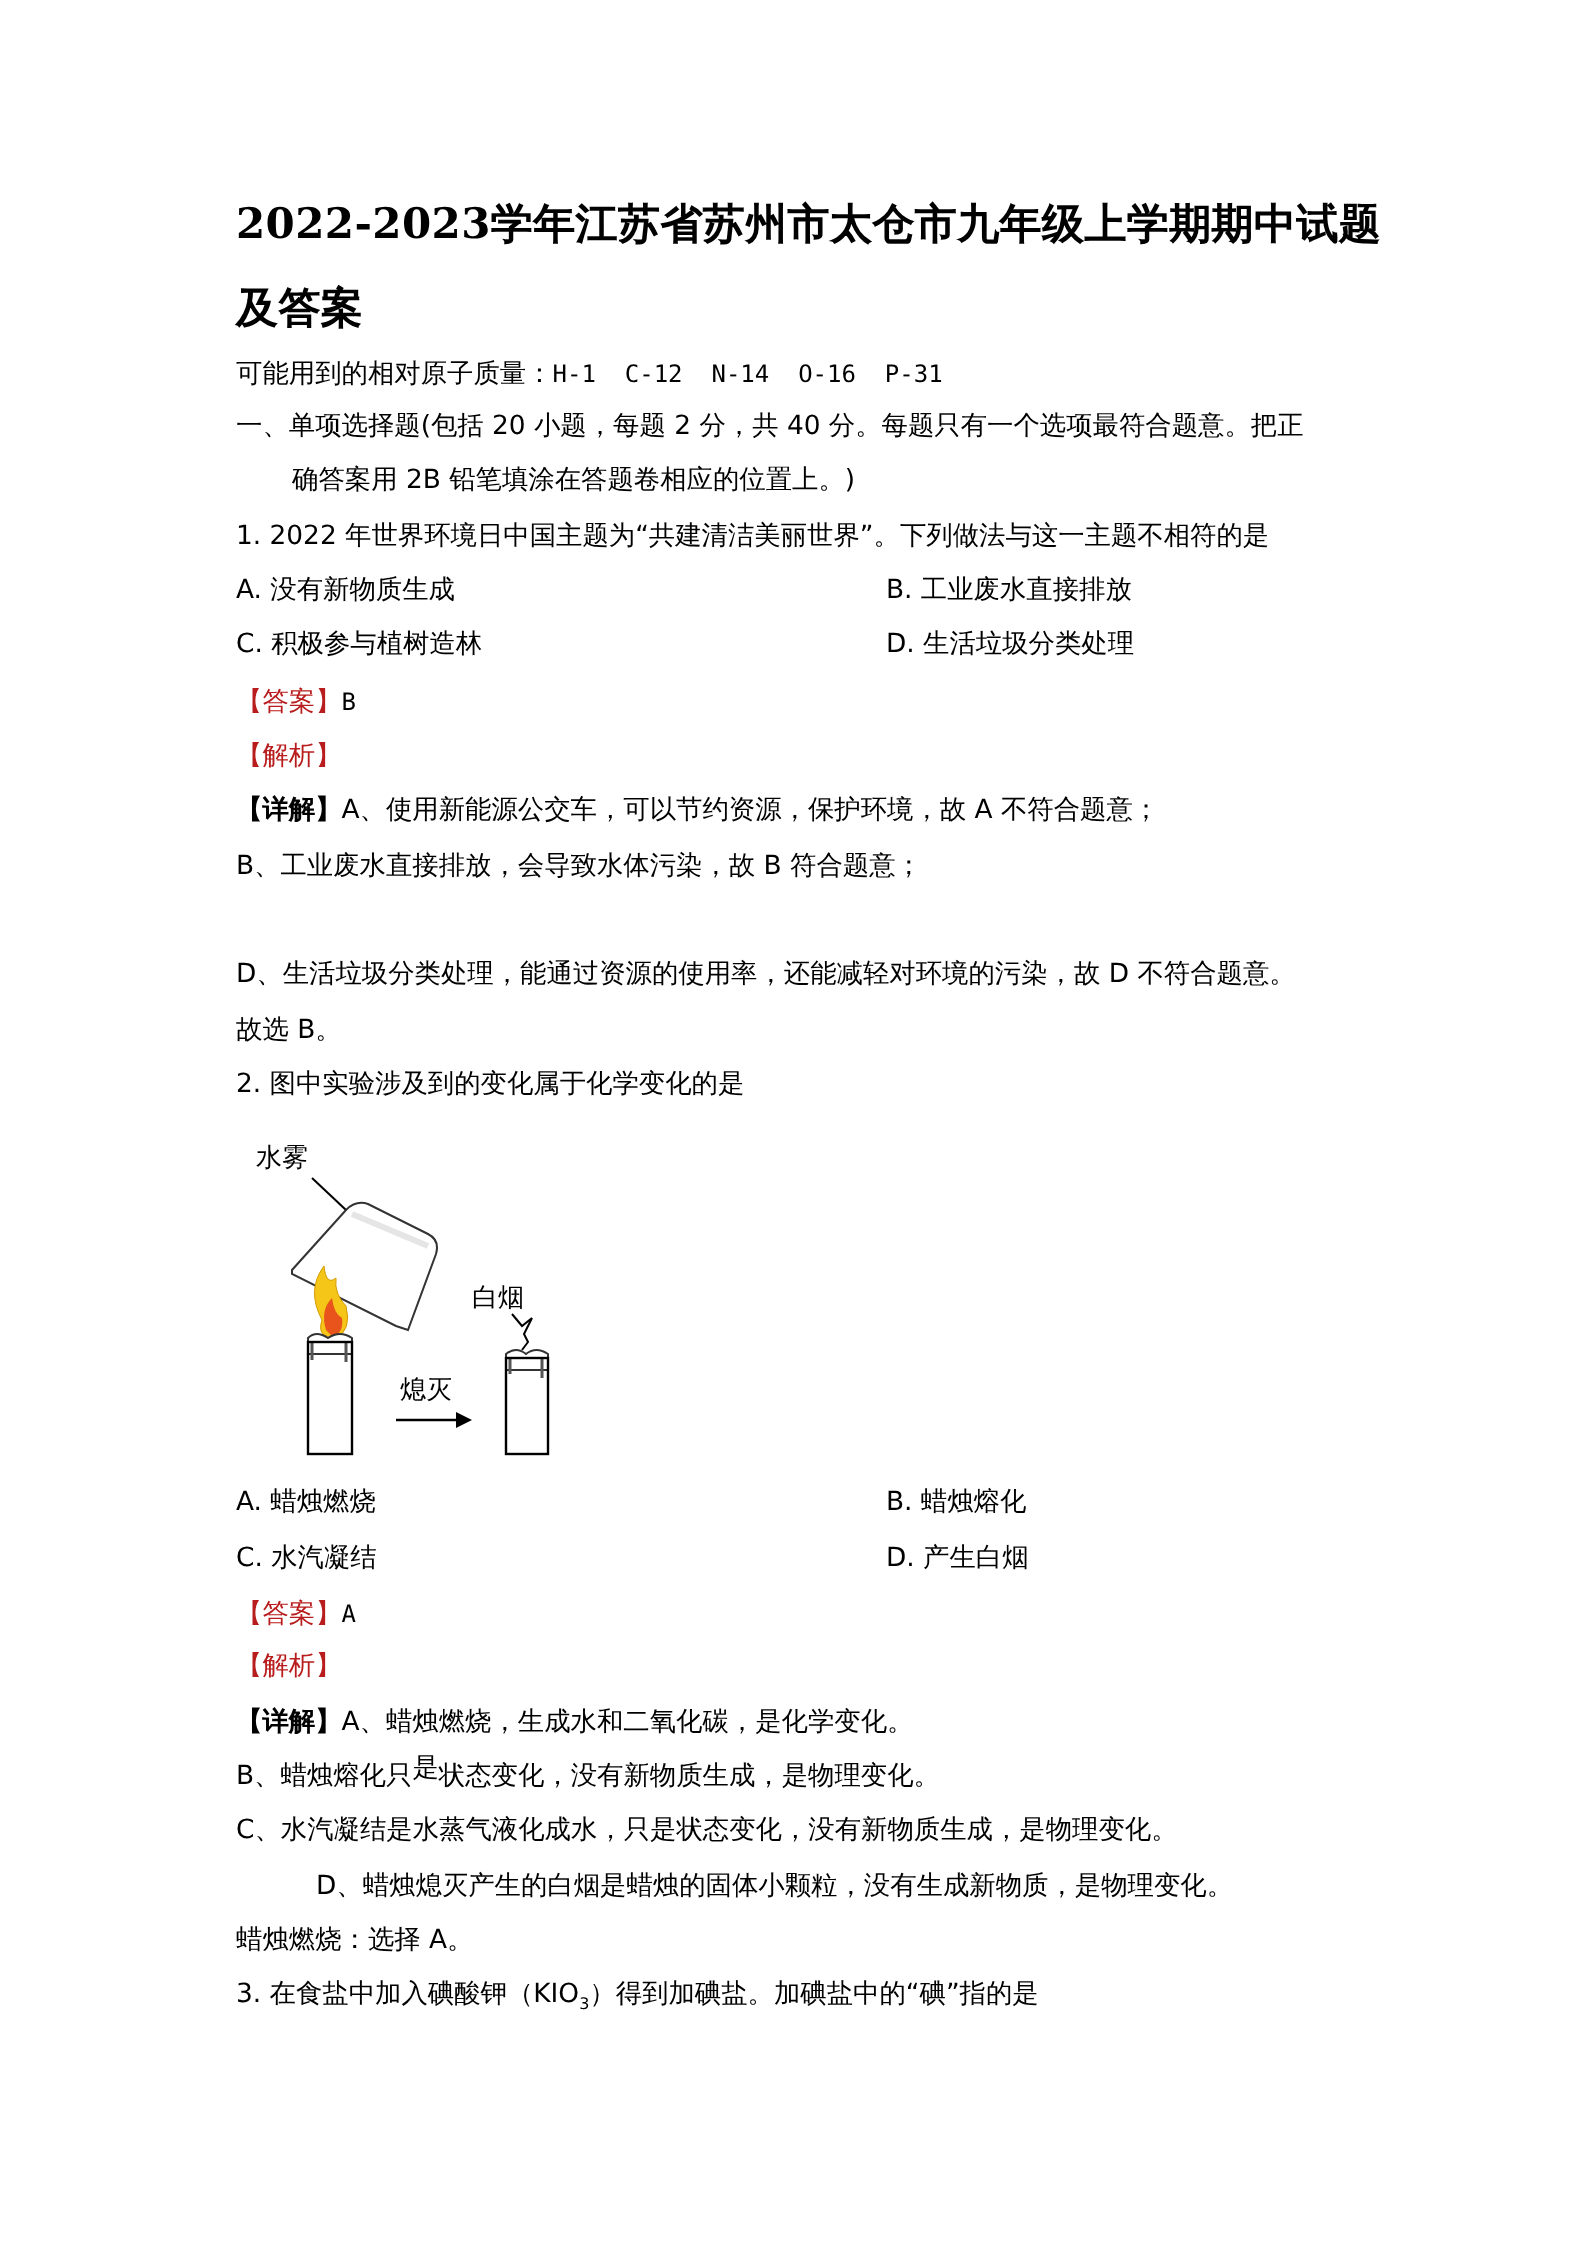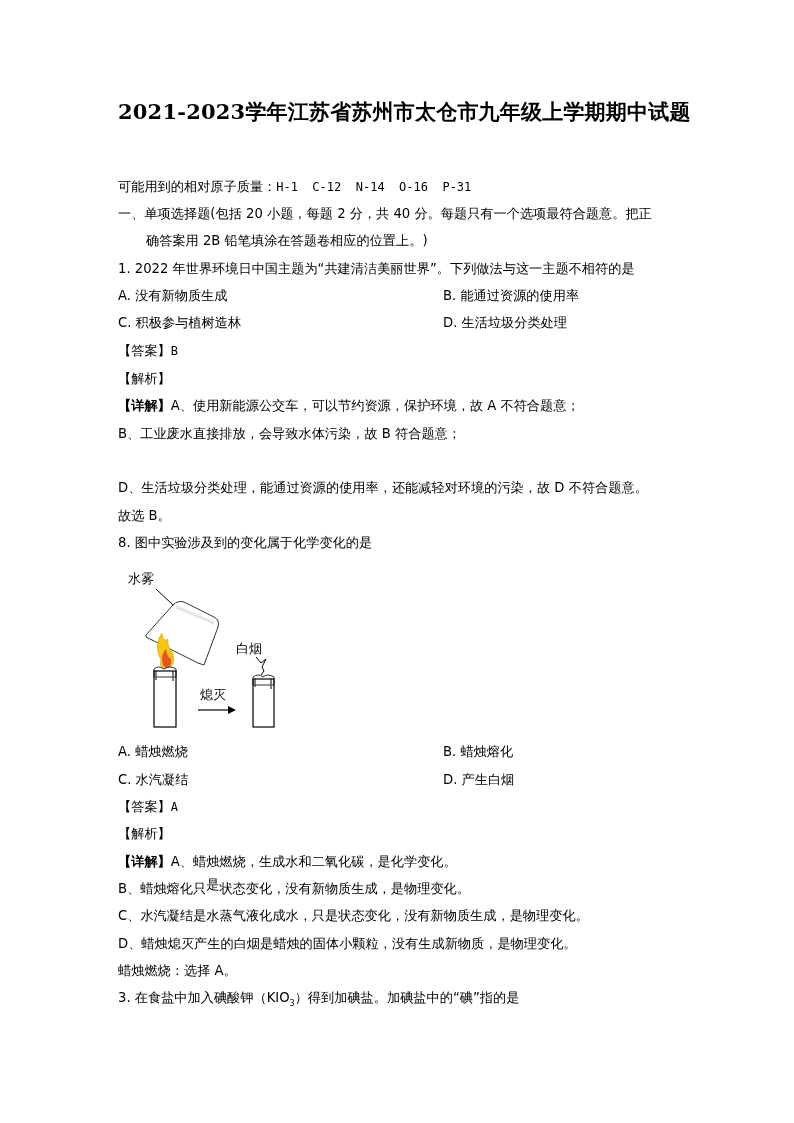--- a/index.html
+++ b/index.html
@@ -14,58 +14,59 @@
       font-family: "DejaVu Serif", "Liberation Serif", serif;
       font-weight: bold; font-size: 21px; letter-spacing: 0.2px;
       white-space: nowrap;
     }
     .line {
       position: absolute; left: 118px; font-size: 13.2px; white-space: nowrap;
       line-height: 18px;
     }
     .mono { font-family: "DejaVu Sans Mono", "Liberation Mono", monospace; font-size: 12px; }
     .opt { position: absolute; font-size: 13.2px; white-space: nowrap; line-height: 18px; }
-    .blue { color: #000000; }
+    .blue { color: #b91c1c; }
     .bold { font-weight: bold; }
     .sub { font-size: 8px; vertical-align: sub; }
     .sup-lift { position: relative; top: -4px; }
     .figure { position: absolute; left: 118px; top: 565px; width: 180px; height: 170px; }
   </style>
 </head>
 <body>
 
 <div class="page">
 
-  <div class="title" style="top:98px;">2021-2023学年江苏省苏州市太仓市九年级上学期期中试题</div>
+  <div class="title" style="top:98px;">2022-2023学年江苏省苏州市太仓市九年级上学期期中试题</div>
+  <div class="title" style="top:140px;">及答案</div>
 
   <div class="line" style="top:178px;">
     <span>可能用到的相对原子质量：</span><span class="mono" style="white-space:pre;">H-1  C-12  N-14  O-16  P-31</span>
   </div>
 
   <div class="line" style="top:205px;">一、单项选择题(包括 20 小题，每题 2 分，共 40 分。每题只有一个选项最符合题意。把正</div>
   <div class="line" style="top:232px;margin-left:28px;">确答案用 2B 铅笔填涂在答题卷相应的位置上。)</div>
 
   <div class="line" style="top:260px;">1. 2022 年世界环境日中国主题为“共建清洁美丽世界”。下列做法与这一主题不相符的是</div>
   <div class="opt" style="left:118px; top:287px;">A. 没有新物质生成</div>
-  <div class="opt" style="left:443px; top:287px;">B. 能通过资源的使用率</div>
+  <div class="opt" style="left:443px; top:287px;">B. 工业废水直接排放</div>
   <div class="opt" style="left:118px; top:314px;">C. 积极参与植树造林</div>
   <div class="opt" style="left:443px; top:314px;">D. 生活垃圾分类处理</div>
 
   <div class="line" style="top:342px;">
     <span class="blue">【答案】</span><span class="mono">B</span>
   </div>
   <div class="line blue" style="top:370px;">【解析】</div>
   <div class="line" style="top:397px;">
     <span class="bold">【详解】</span><span>A、使用新能源公交车，可以节约资源，保护环境，故 A 不符合题意；</span>
   </div>
   <div class="line" style="top:425px;">B、工业废水直接排放，会导致水体污染，故 B 符合题意；</div>
   <div class="line" style="top:479px;">D、生活垃圾分类处理，能通过资源的使用率，还能减轻对环境的污染，故 D 不符合题意。</div>
   <div class="line" style="top:507px;">故选 B。</div>
 
-  <div class="line" style="top:534px;">8. 图中实验涉及到的变化属于化学变化的是</div>
+  <div class="line" style="top:534px;">2. 图中实验涉及到的变化属于化学变化的是</div>
 
   <div class="figure">
     <svg width="180" height="170" viewBox="0 0 180 170">
 
       <text x="10" y="18" font-size="13" font-family="DejaVu Sans, sans-serif">水雾</text>
       <line x1="38" y1="24" x2="55" y2="40" stroke="#000" stroke-width="1"></line>
 
       <path d="M 28 70 L 55 40 Q 60 35 66 37 L 96 52 Q 102 55 100 62 L 86 100 L 80 98 L 28 72 Z" fill="#ffffff" stroke="#333" stroke-width="1"></path>
       <path d="M 58 42 L 96 58" stroke="#ccc" stroke-width="3" opacity="0.5"></path>
 
@@ -98,19 +99,19 @@
     <span class="blue">【答案】</span><span class="mono">A</span>
   </div>
   <div class="line blue" style="top:825px;">【解析】</div>
   <div class="line" style="top:853px;">
     <span class="bold">【详解】</span><span>A、蜡烛燃烧，生成水和二氧化碳，是化学变化。</span>
   </div>
   <div class="line" style="top:880px;">
     <span>B、蜡烛熔化只</span><span class="sup-lift">是</span><span>状态变化，没有新物质生成，是物理变化。</span>
   </div>
   <div class="line" style="top:907px;">C、水汽凝结是水蒸气液化成水，只是状态变化，没有新物质生成，是物理变化。</div>
-  <div class="line" style="top:935px;">D、蜡烛熄灭产生的白烟是蜡烛的固体小颗粒，没有生成新物质，是物理变化。</div>
+  <div class="line" style="top:935px;margin-left:40px;">D、蜡烛熄灭产生的白烟是蜡烛的固体小颗粒，没有生成新物质，是物理变化。</div>
   <div class="line" style="top:962px;">蜡烛燃烧：选择 A。</div>
 
   <div class="line" style="top:989px;">
     <span>3. 在食盐中加入碘酸钾（KIO</span><span class="sub">3</span><span>）得到加碘盐。加碘盐中的“碘”指的是</span>
   </div>
 </div>
 
 </body></html>

